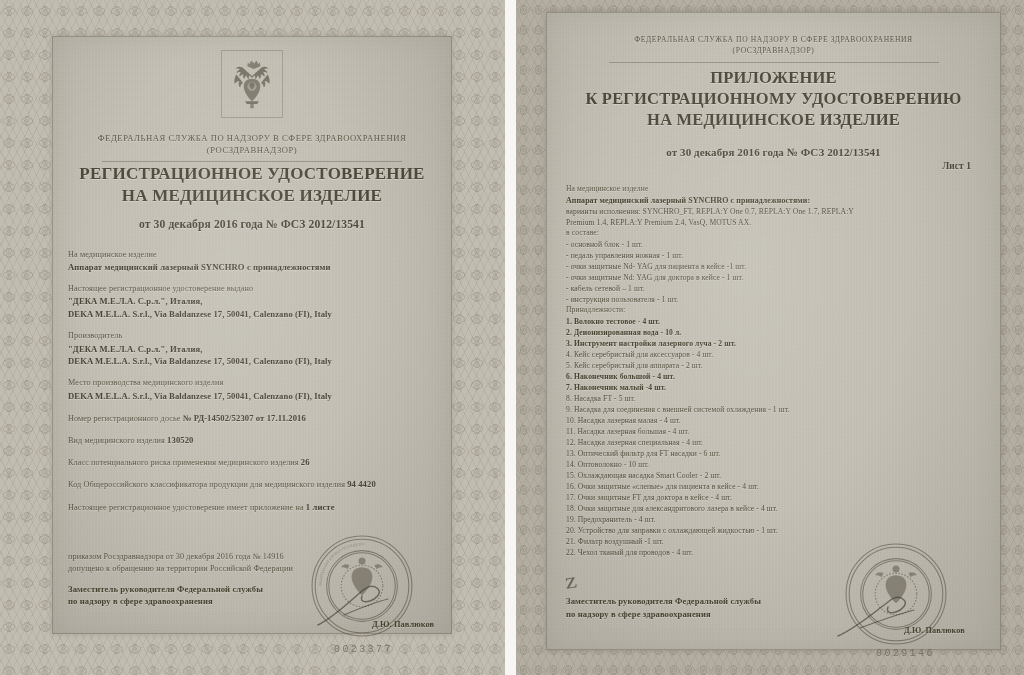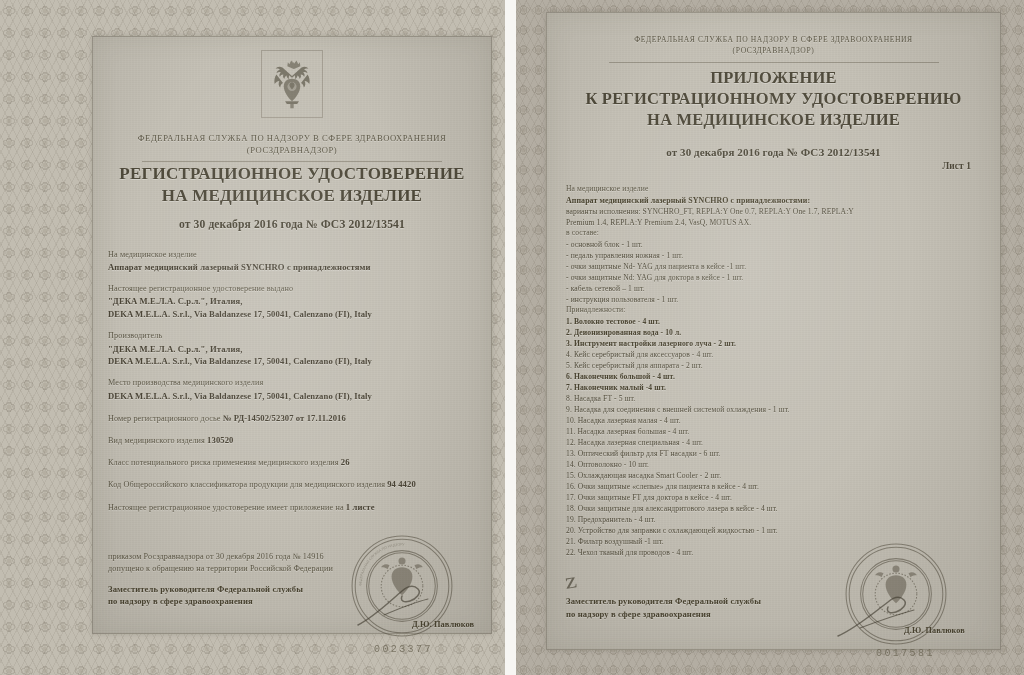--- a/index.html
+++ b/index.html
@@ -63,21 +63,21 @@
   
   .paper {
     position: absolute;
     background: #c6c2b7;
     box-shadow:
       inset 0 0 0 1px rgba(110,103,90,0.40),
       inset 0 0 26px rgba(120,112,98,0.14),
       0 0 5px rgba(90,84,72,0.25);
   }
 
-  #paper-left  { left: 52px;  top: 36px; width: 400px; height: 598px; margin-left: 40px; }
+  #paper-left  { left: 52px;  top: 36px; width: 400px; height: 598px; }
   #paper-right { left: 30px;  top: 12px; width: 455px; height: 638px; }
 
   
   .grain {
     position: absolute; inset: 0; pointer-events: none;
     background-image:
       repeating-linear-gradient(0deg, rgba(255,255,255,0.035) 0 1px, rgba(0,0,0,0.022) 1px 2px),
       repeating-linear-gradient(90deg, rgba(255,255,255,0.025) 0 1px, rgba(0,0,0,0.015) 1px 3px);
     mix-blend-mode: multiply;
     opacity: .75;
@@ -390,19 +390,19 @@
 
       <div class="signature" style="left:288px; top:578px; width:120px; height:50px;">
         <svg viewBox="0 0 120 50" xmlns="http://www.w3.org/2000/svg">
           <path d="M4 46 C22 38 38 24 54 12 C60 7 66 6 70 10 C74 14 68 20 62 22 C56 24 52 22 54 17" fill="none" stroke="#3f3a2e" stroke-width="1.5" stroke-linecap="round"></path>
           <path d="M26 38 C42 32 58 26 80 20" fill="none" stroke="#3f3a2e" stroke-width="1.1" stroke-linecap="round"></path>
         </svg>
       </div>
 
       <div class="tx sig-block" style="position:absolute; left:358px; top:613px; font-size:8.2px;">Д.Ю. Павлюков</div>
 
-      <div class="serial" style="left:330px; top:636px;">0017581</div>
+      <div class="serial" style="left:330px; top:636px;">0029146</div>
 
       <div class="vignette"></div>
     </div>
   </div>
 
 </div>
 
 </body></html>

